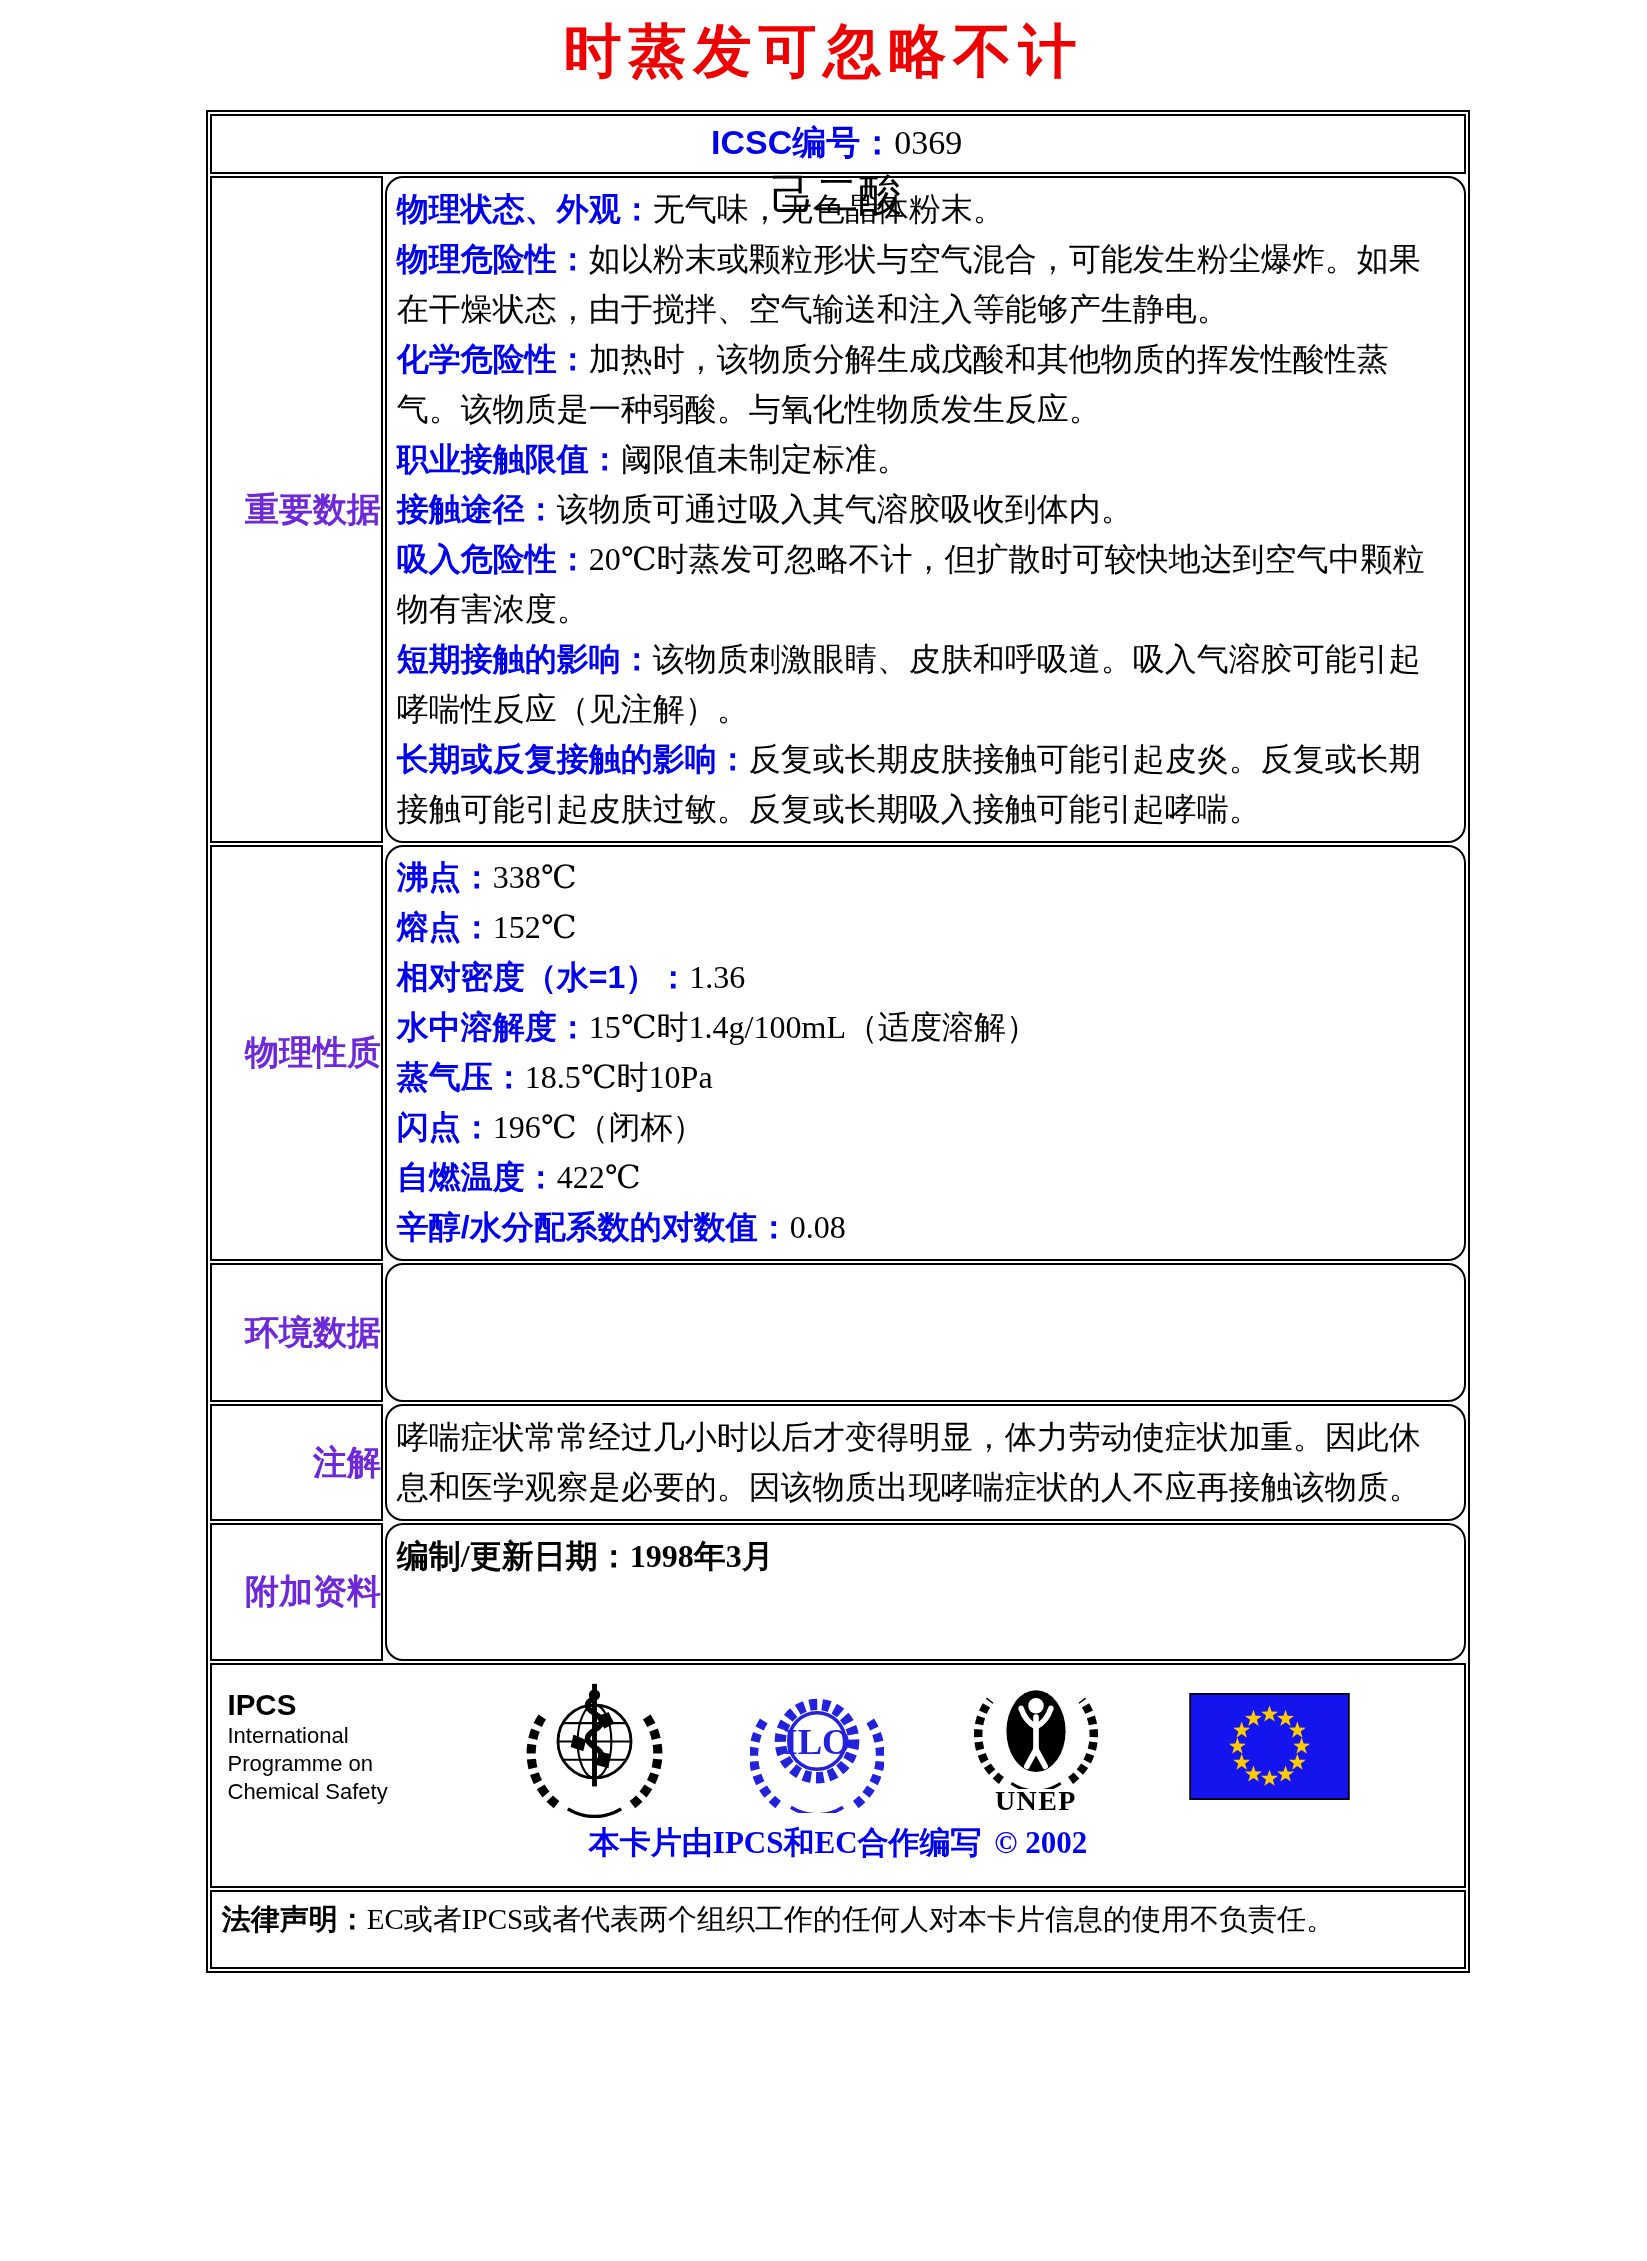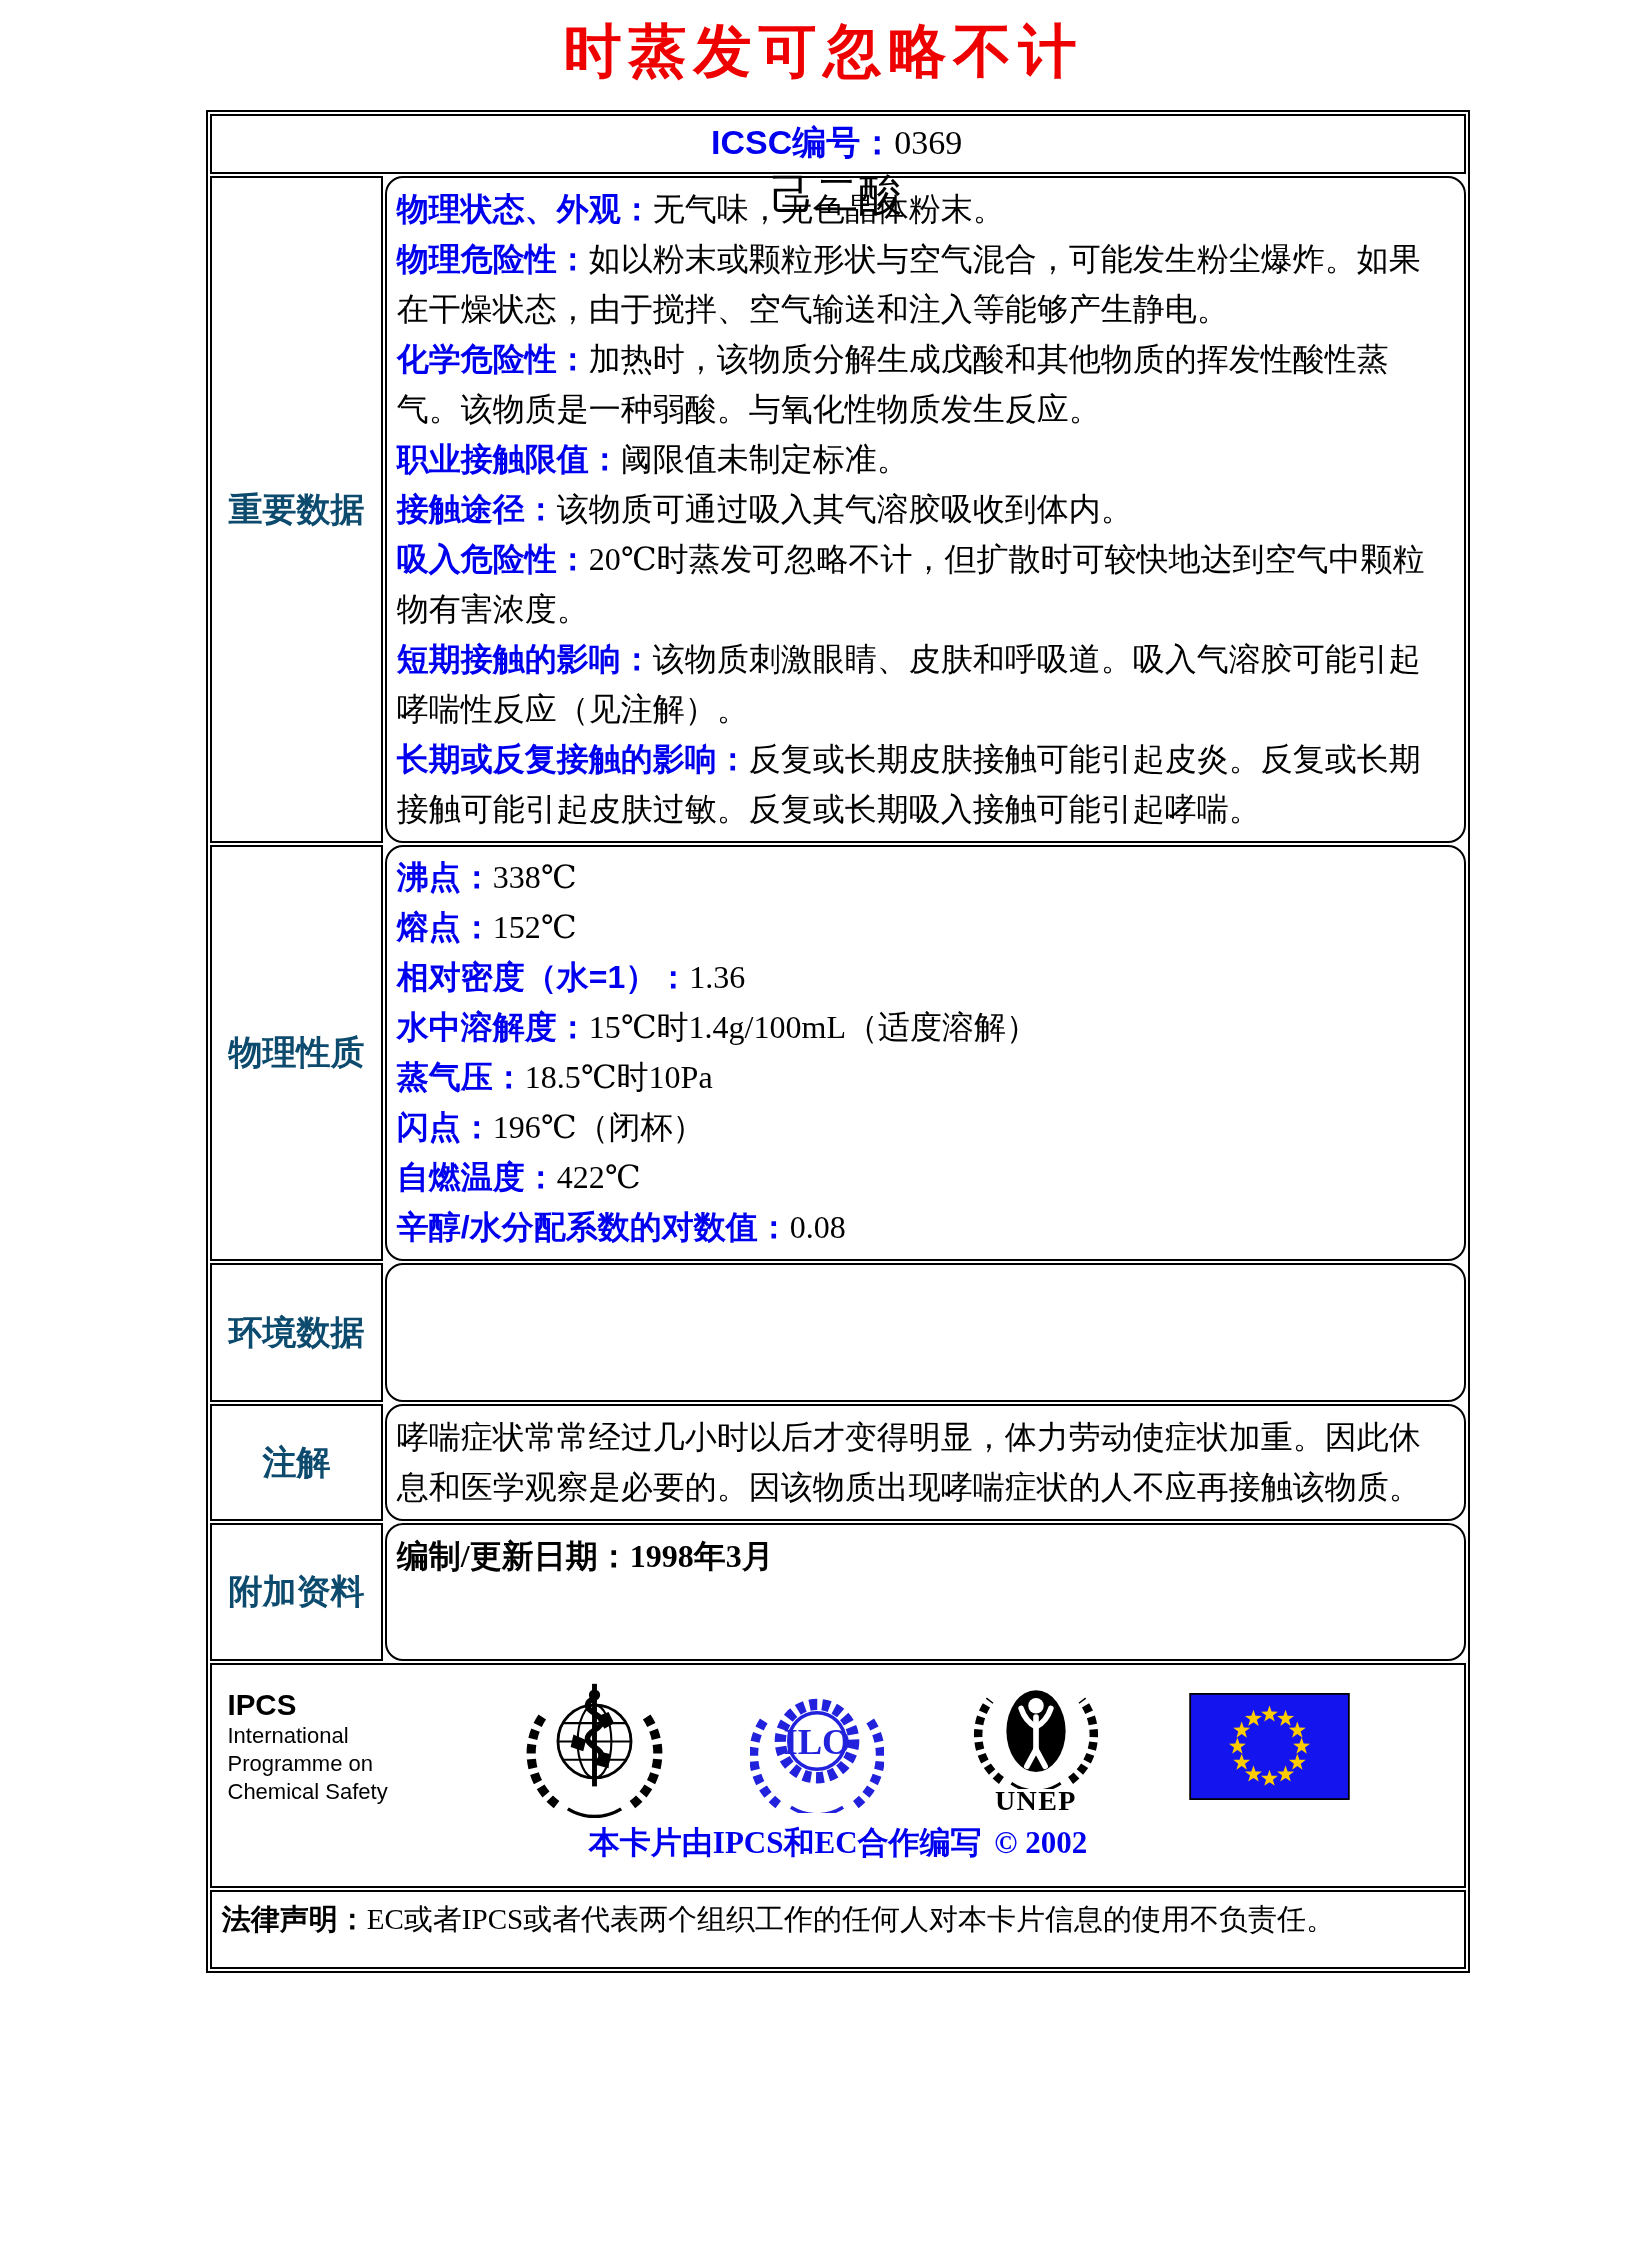--- a/index.html
+++ b/index.html
@@ -25,22 +25,22 @@
     margin: 24px 0 0 206px;
     width: 1264px;
     border-collapse: separate;
     border-spacing: 2.1px;
     border: 2.1px solid #000;
     table-layout: fixed;
     background: #fff;
   }
   td { border: 2.1px solid #000; vertical-align: middle; font-size: 32px; }
   td.section-label {
-    text-align: center;
-    color: #0c4a6e;
+    text-align: right;
+    color: #6d28d9;
     font-family: Liberation Serif, serif;
     font-weight: bold;
     font-size: 34px;
     padding: 0;
   }
   td.content {
     padding: 5.6px 11.3px 7px 9.8px;
     line-height: 50px;
     vertical-align: top;
     border-radius: 18px;

